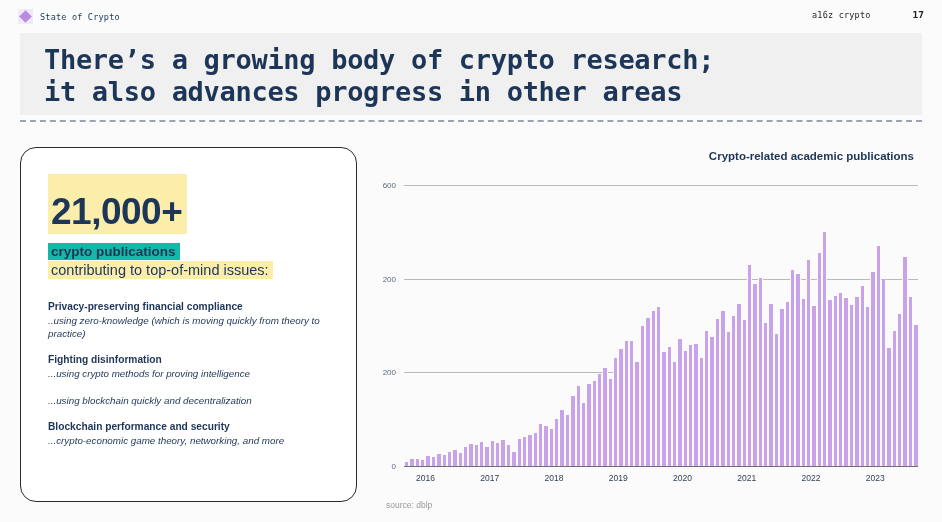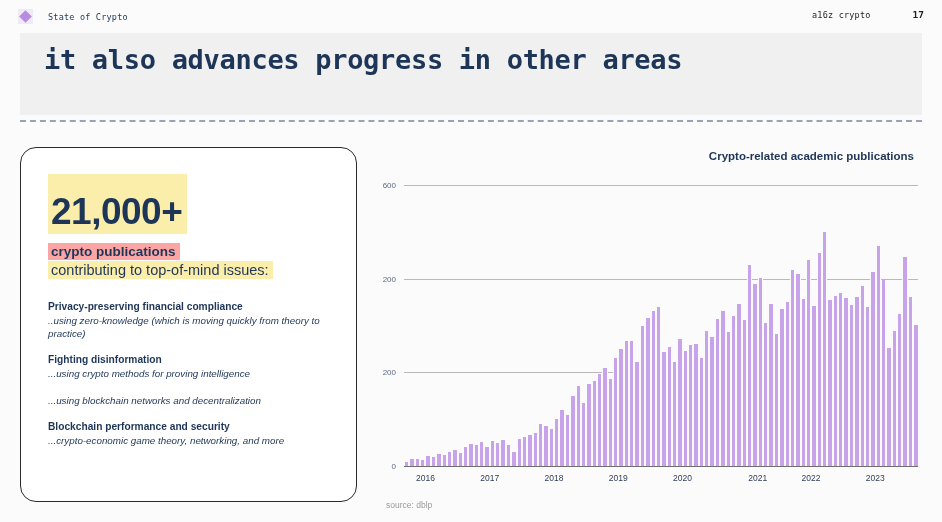--- a/index.html
+++ b/index.html
@@ -16,21 +16,21 @@
   }
 
   
   .header {
     position: absolute; left: 0; top: 0;
     width: 942px; height: 32px;
     display: flex; align-items: center;
   }
   .brand {
     position: absolute; left: 18px; top: 9px;
-    display: flex; align-items: center; gap: 15px;
+    display: flex; align-items: center; gap: 7px;
   }
   .logo-box {
     width: 15px; height: 15px;
     background: #efeaf7;
     display: flex; align-items: center; justify-content: center;
     flex: 0 0 auto;
   }
   .logo-diamond {
     width: 9px; height: 9px;
     background: #b98ce0;
@@ -96,21 +96,21 @@
     line-height: 1.08;
     padding: 18px 5px 2px 3px;
     letter-spacing: -0.5px;
   }
   .stat-sub1 {
     display: inline-block;
     margin-top: 9px;
     font-size: 13.5px;
     font-weight: bold;
     color: #1d3557;
-    background: #fca5a5;
+    background: #14b8a6;
     padding: 1px 4px 1px 3px;
   }
   .stat-sub2 {
     display: inline-block;
     font-size: 14.5px;
     color: #1d3557;
     background: #fbeeab;
     padding: 1px 4px 1px 3px;
     margin-top: 1px;
   }
@@ -208,39 +208,40 @@
       </span>
       <span class="brand-text">State of Crypto</span>
     </div>
     <div class="hdr-right">
       <span class="hdr-org">a16z crypto</span>
       <span class="hdr-page">17</span>
     </div>
   </div>
 
   <div class="title-band">
+    <div class="title-line">There’s a growing body of crypto research;</div>
     <div class="title-line">it also advances progress in other areas</div>
   </div>
   <div class="divider"></div>
 
   <div class="card">
     <div><span class="stat-number">21,000+</span></div>
     <div><span class="stat-sub1">crypto publications</span></div>
     <div><span class="stat-sub2">contributing to top-of-mind issues:</span></div>
     <div class="bullets">
       <div class="bullet">
         <div class="bullet-title">Privacy-preserving financial compliance</div>
         <div class="bullet-desc">..using zero-knowledge (which is moving quickly from theory to practice)</div>
       </div>
       <div class="bullet">
         <div class="bullet-title">Fighting disinformation</div>
         <div class="bullet-desc">...using crypto methods for proving intelligence</div>
       </div>
       <div class="bullet">
-        <div class="bullet-desc">...using blockchain networks and decentralization</div>
+        <div class="bullet-desc">...using blockchain quickly and decentralization</div>
       </div>
       <div class="bullet">
         <div class="bullet-title">Blockchain performance and security</div>
         <div class="bullet-desc">...crypto-economic game theory, networking, and more</div>
       </div>
     </div>
   </div>
 
   <div class="chart-wrap">
     <div class="chart-title">Crypto-related academic publications</div>
@@ -357,20 +358,20 @@
           <div class="bar" title="2023-11: 360" style="height: 60%; background: rgb(201, 163, 234);"></div>
           <div class="bar" title="2023-12: 302" style="height: 50.3333%; background: rgb(201, 163, 234);"></div>
         </div>
     </div>
     <div class="xaxis" id="xaxis">
         <span class="xtick" style="left: 4.2%;">2016</span>
         <span class="xtick" style="left: 16.7%;">2017</span>
         <span class="xtick" style="left: 29.2%;">2018</span>
         <span class="xtick" style="left: 41.7%;">2019</span>
         <span class="xtick" style="left: 54.2%;">2020</span>
-        <span class="xtick" style="left: 66.7%; margin-left: 11px;">2021</span>
+        <span class="xtick" style="left: 66.7%;">2021</span>
         <span class="xtick" style="left: 79.2%;">2022</span>
         <span class="xtick" style="left: 91.7%;">2023</span>
       </div>
     <div class="source">source: dblp</div>
   </div>
 
 </div>
 
 </body></html>

